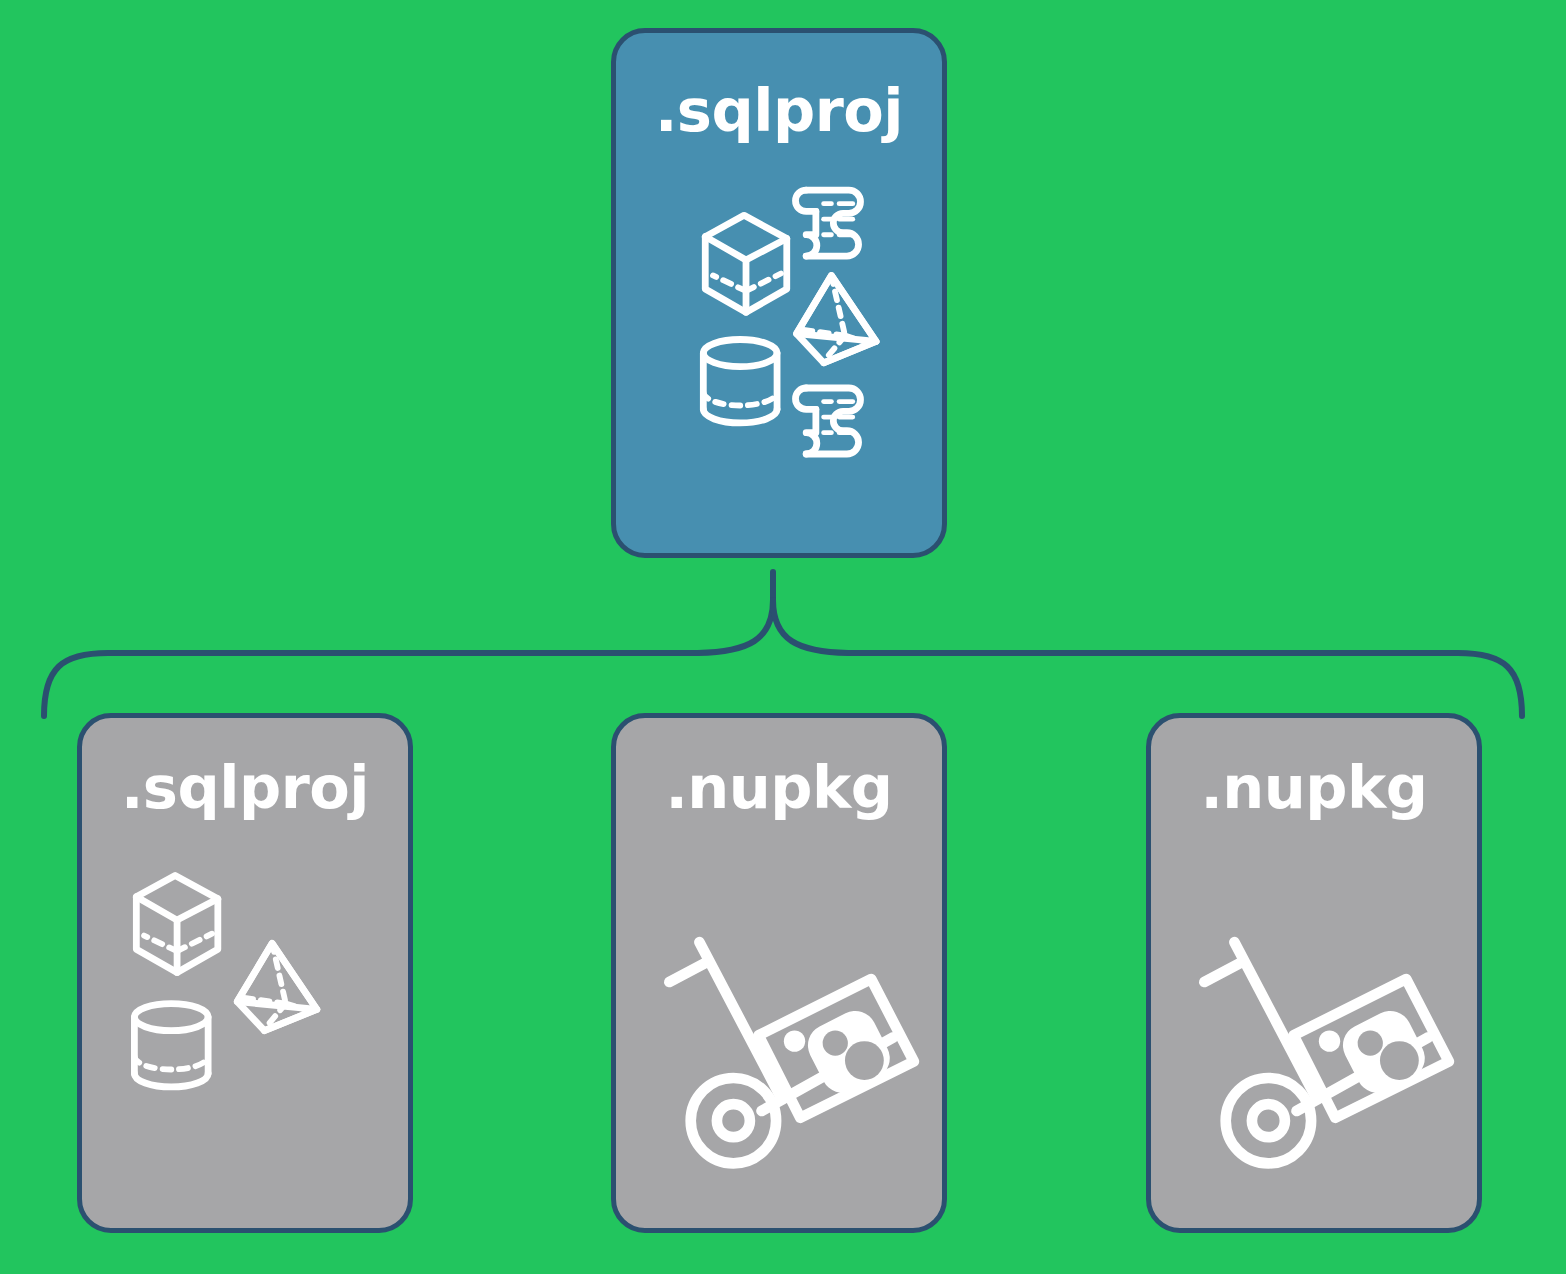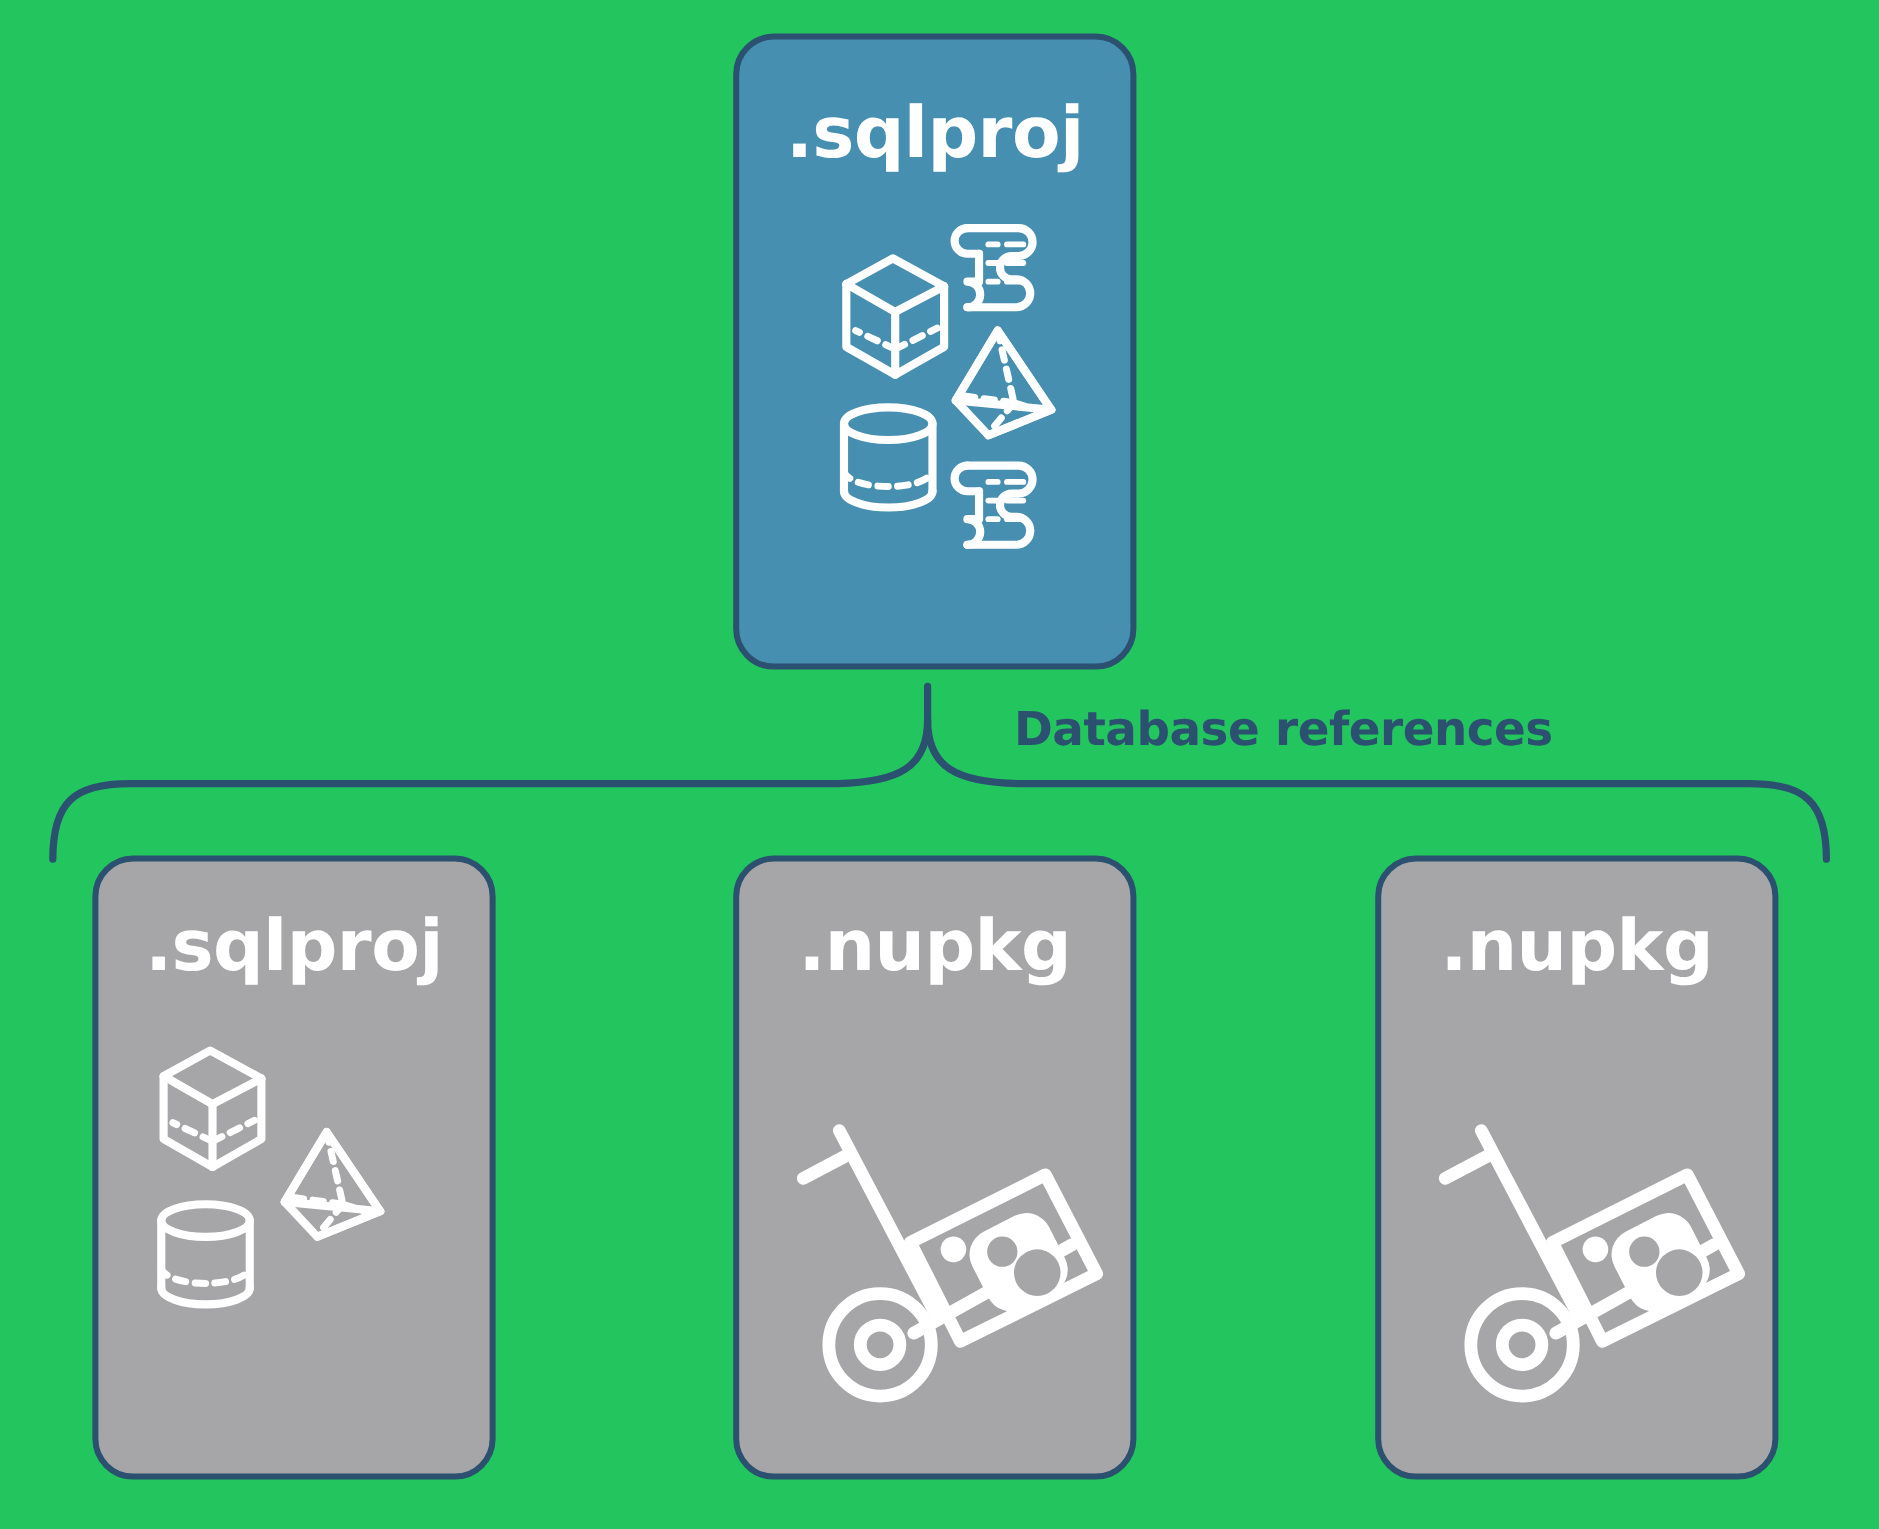--- a/index.html
+++ b/index.html
@@ -164,21 +164,20 @@
       <g fill="none" stroke="#2b5070" stroke-width="6" stroke-linecap="round">
 
         <path d="M735 16 L735 44"></path>
 
         <path d="M735 44 C 735 84, 710 96, 660 97 L 70 97 C 24 97, 6 112, 6 160"></path>
 
         <path d="M735 44 C 735 84, 760 96, 810 97 L 1420 97 C 1466 97, 1484 112, 1484 160"></path>
       </g>
     </svg>
   </div>
-  <div id="brace-label">Database references</div>
 
   <div class="node secondary" id="node-sqlproj-ref">
     <div class="node-title">.sqlproj</div>
     <div class="node-art">
       <svg viewBox="0 0 336 260" xmlns="http://www.w3.org/2000/svg">
         <g fill="none" stroke="#ffffff" stroke-width="7" stroke-linecap="round" stroke-linejoin="round">
 
           <g>
             <path d="M56 36 L96 14 L140 38 L140 90 L98 114 L56 90 Z"></path>
             <path d="M56 36 L98 60 L140 38"></path>

